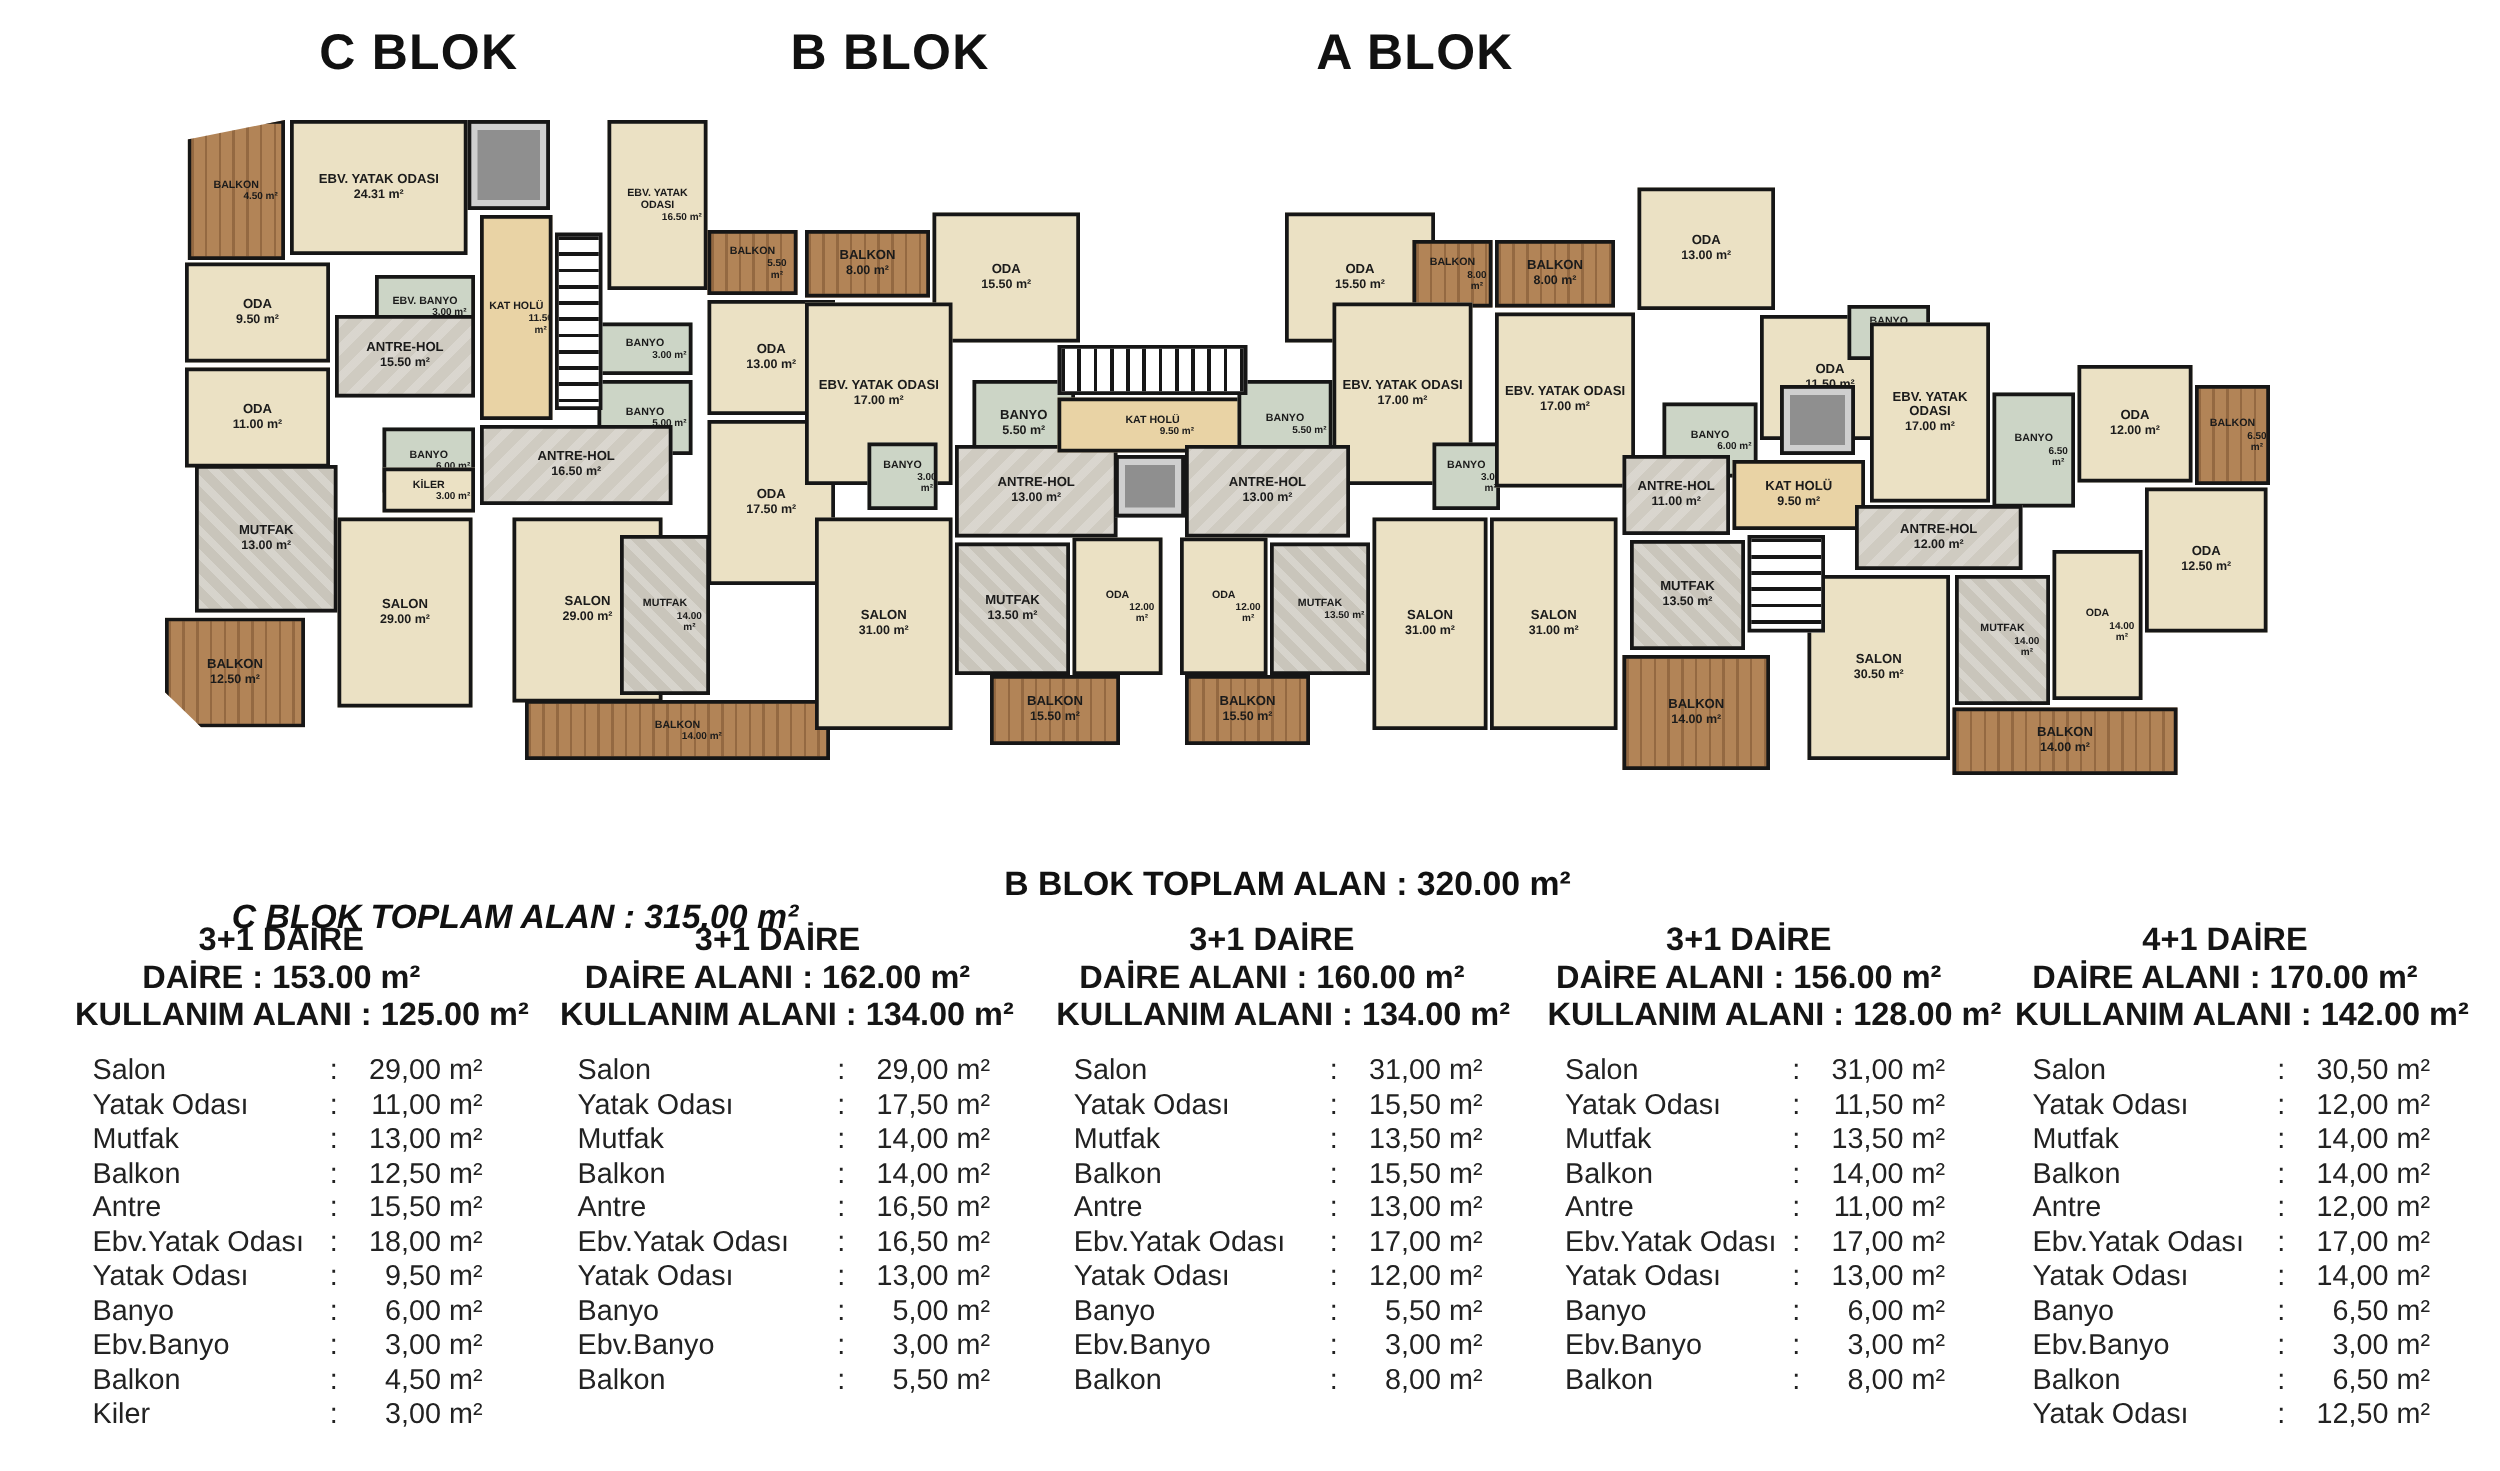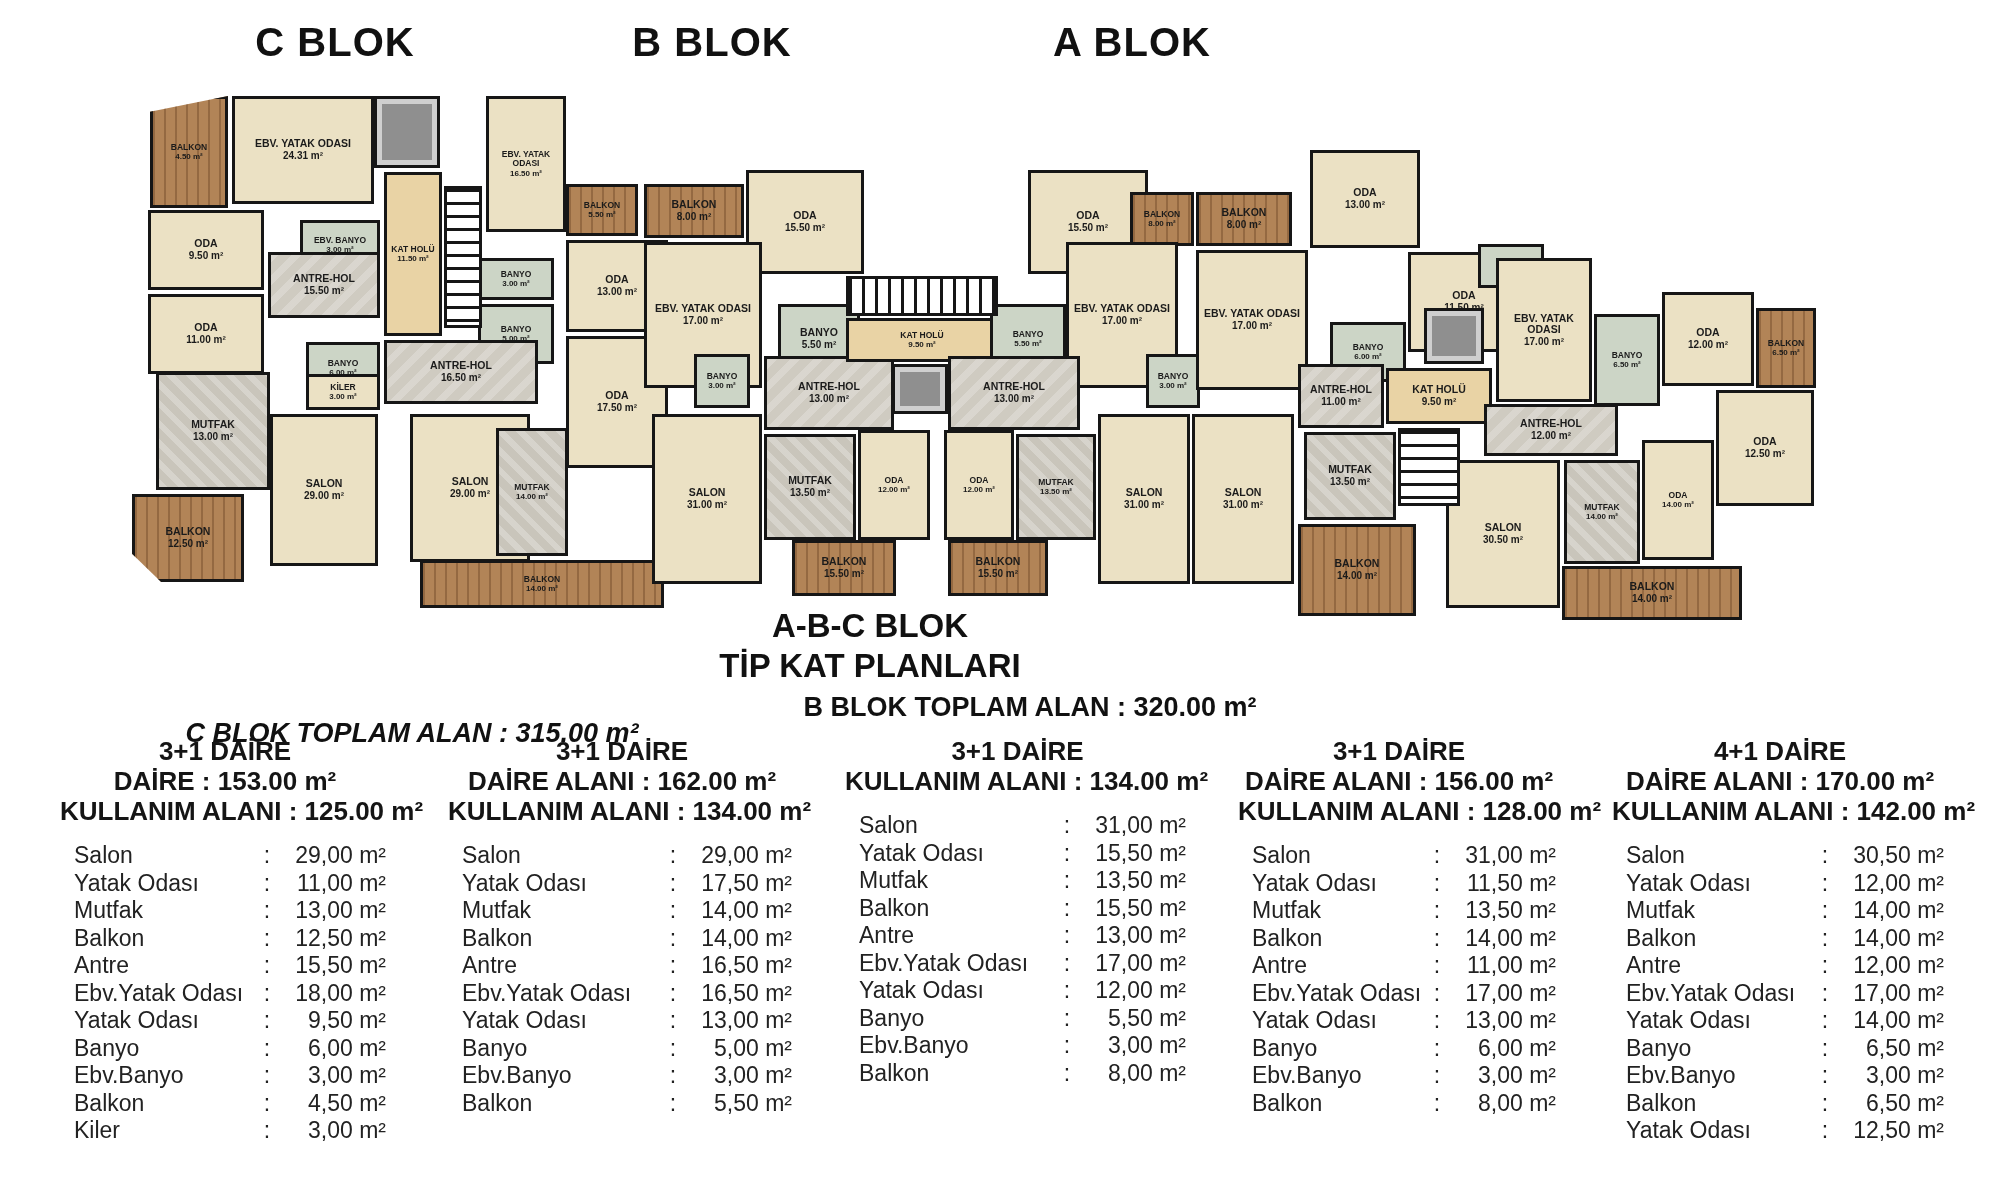--- a/index.html
+++ b/index.html
@@ -10,21 +10,21 @@
   .blk-title{position:absolute;top:20px;width:320px;text-align:center;
              font-size:40px;font-weight:bold;color:#111;letter-spacing:1px;}
   #bt-c{left:175px;} #bt-b{left:552px;} #bt-a{left:972px;}
 
   
   .proom{position:absolute;box-sizing:border-box;border:3px solid #161616;
          display:flex;flex-direction:column;align-items:center;justify-content:center;
          text-align:center;color:#1b1b1b;font-weight:bold;overflow:hidden;}
   .pn{font-size:10.5px;line-height:1.12;display:block;padding:0 2px;}
   .pa{font-size:10px;line-height:1.15;display:block;}
-  .sm .pn{font-size:8.5px;} .sm .pa{font-size:8px;}
+  .sm .pn{font-size:8.5px;} .sm .pa{font-size:8px;padding-left:39px;}
   .k-room{background:#ebe1c4;}
   .k-balcony{background:#b28457;
      background-image:repeating-linear-gradient(90deg,rgba(70,35,10,.28) 0 2px,transparent 2px 11px);}
   .k-kitchen{background:#c9c5bb;
      background-image:repeating-linear-gradient(45deg,rgba(255,255,255,.25) 0 6px,transparent 6px 14px);}
   .k-hall{background:#cfcbc1;
      background-image:repeating-linear-gradient(-45deg,rgba(255,255,255,.22) 0 7px,transparent 7px 16px);text-align:center;}
   .k-bath{background:#ccd5c6;margin-top:22px;}
   .k-kat{background:#e9d3a5;}
   .c-tl{clip-path:polygon(0 14%,100% 0,100% 100%,0 100%);}
@@ -320,24 +320,20 @@
     <span class="pa">14.00 m²</span>
   </div>
       <div class="feat f-elevator" style="left: 374px; top: 96px; width: 66px; height: 72px;"></div>
       <div class="feat f-stairs-vertical" style="left: 444px; top: 186px; width: 38px; height: 142px;"></div>
       <div class="feat f-stairs-horizontal" style="left: 846px; top: 276px; width: 152px; height: 40px;"></div>
       <div class="feat f-elevator" style="left: 892px; top: 364px; width: 56px; height: 50px;"></div>
       <div class="feat f-elevator" style="left: 1424px; top: 308px; width: 60px; height: 56px;"></div>
       <div class="feat f-stairs-vertical" style="left: 1398px; top: 428px; width: 62px; height: 78px;"></div>
     </div>
 
-  <div class="main-title">
-    <div>A-B-C BLOK</div>
-    <div>TİP KAT PLANLARI</div>
-  </div>
 
   <div class="total" id="tot-c">C BLOK TOPLAM ALAN : 315.00 m²</div>
   <div class="total" id="tot-b">B BLOK TOPLAM ALAN : 320.00 m²</div>
 <div class="apt-col" style="left: 60px; width: 330px;">
     <div class="apt-hdr">
       <div class="h1">3+1 DAİRE</div>
       <div class="h2">DAİRE : 153.00 m²</div>
       <div class="h3">KULLANIM ALANI : 125.00 m²</div>
     </div>
     <div class="apt-rows">
@@ -453,20 +449,21 @@
         <div class="row">
     <span class="rl">Balkon</span>
     <span class="rc">:</span>
     <span class="rv">5,50 m²</span>
   </div>
       </div>
   </div>
     <div class="apt-col" style="left: 845px; width: 345px;">
     <div class="apt-hdr">
       <div class="h1">3+1 DAİRE</div>
+      <div class="h2">DAİRE ALANI : 160.00 m²</div>
       <div class="h3">KULLANIM ALANI : 134.00 m²</div>
     </div>
     <div class="apt-rows">
         <div class="row">
     <span class="rl">Salon</span>
     <span class="rc">:</span>
     <span class="rv">31,00 m²</span>
   </div>
         <div class="row">
     <span class="rl">Yatak Odası</span>

